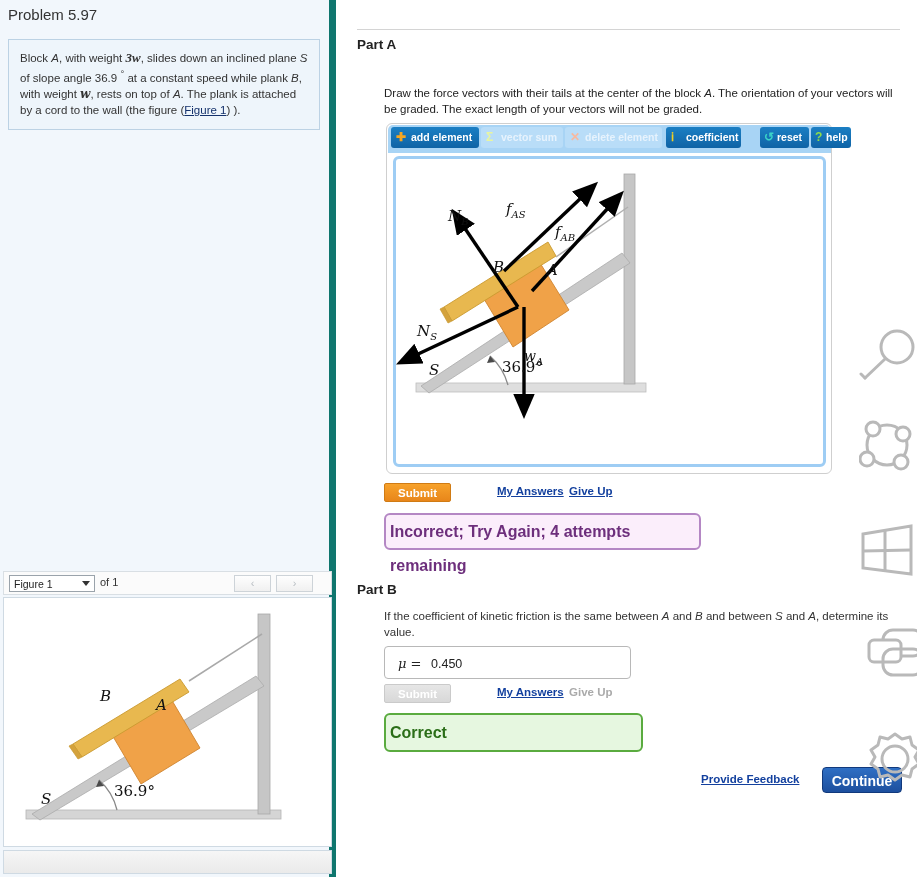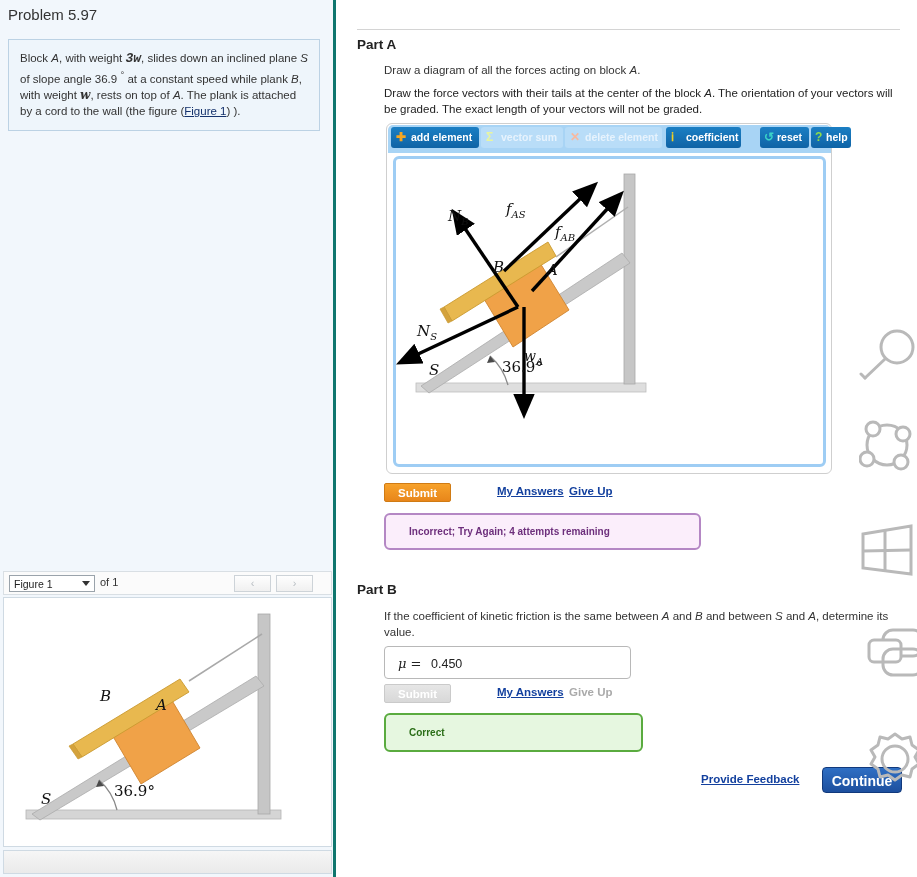--- a/index.html
+++ b/index.html
@@ -11,39 +11,39 @@
     color:#333;
     overflow:hidden;
     position:relative;
   }
   .root{position:relative;width:917px;height:877px;}
 
   
   .left-col{
     position:absolute;left:0;top:0;width:336px;height:877px;
     background:#f2f7fc;
-    border-right:3px solid #0f766e;
+    border-right:7px solid #0f766e;
     box-sizing:border-box;
   }
   .problem-title{
     position:absolute;left:8px;top:6px;
     font-size:15px;color:#333;
   }
   .problem-box{
     position:absolute;left:8px;top:39px;width:312px;
     box-sizing:border-box;
     border:1px solid #bcd2e4;
     background:#eef5fb;
     padding:10px 11px 11px 11px;
     font-size:11.5px;
     line-height:16px;
     color:#333;
   }
   .problem-box i{font-style:italic;}
-  .problem-box .bw{font-family:Liberation Mono, monospace;font-style:italic;font-weight:bold;font-size:13px;}
+  .problem-box .bw{font-family:Liberation Serif, serif;font-style:italic;font-weight:bold;font-size:13px;}
   .problem-box .w{font-family:"DejaVu Serif",serif;font-style:italic;font-weight:bold;font-size:12px;}
   .problem-box a{color:#15326c;text-decoration:underline;}
 
   
   .fig-panel{
     position:absolute;left:0px;top:569px;width:335px;height:308px;
     box-sizing:border-box;
   }
   .fig-head{
     position:absolute;left:3px;top:2px;width:329px;height:24px;
@@ -121,22 +121,22 @@
   }
   .btn-submit.disabled{
     background:linear-gradient(#e6e6e6,#d8d8d8);
     border:1px solid #cacaca;color:#fff;
   }
   .lnk{position:absolute;font-size:11.5px;color:#13409e;text-decoration:underline;font-weight:bold;}
   .lnk.dis{color:#aaa;text-decoration:none;}
 
   .alert{
     position:absolute;box-sizing:border-box;
-    border-radius:6px;font-size:10px;font-weight:bold;
-    padding-left:23px;
+    border-radius:6px;font-size:16px;font-weight:bold;
+    padding-left:4px;
   }
   .alert.bad{
     background:#fbeefb;border:2px solid #b487c4;color:#6d2f7c;
   }
   .alert.good{
     background:#e6f7e0;border:2px solid #5aab3f;color:#2b6e18;
   }
 
   .ansbox{
     position:absolute;box-sizing:border-box;
@@ -209,23 +209,20 @@
 
       <div class="fig-foot"></div>
     </div>
   </div>
 
   <div class="right-col">
     <div class="hr-top"></div>
 
     <div class="part-title" style="left:20px;top:25px;">Part A</div>
 
-    <div class="ptext" style="left:47px;top:50px;width:520px;">
-      <span>Draw a diagram of all the forces acting on block </span><i>A</i><span>.</span>
-    </div>
 
     <div class="ptext bold" style="left:47px;top:73px;width:516px;">
       <span>Draw the force vectors with their tails at the center of the block </span><i>A</i><span>. The orientation of your vectors will be graded. The exact length of your vectors will not be graded.</span>
     </div>
 
     <div class="canvas-wrap">
 
       <div class="tool-bar">
         <div class="tbtn on" style="left:3px;width:88px;">
           <span class="ic" style="color:#f5a623;">✚</span>

